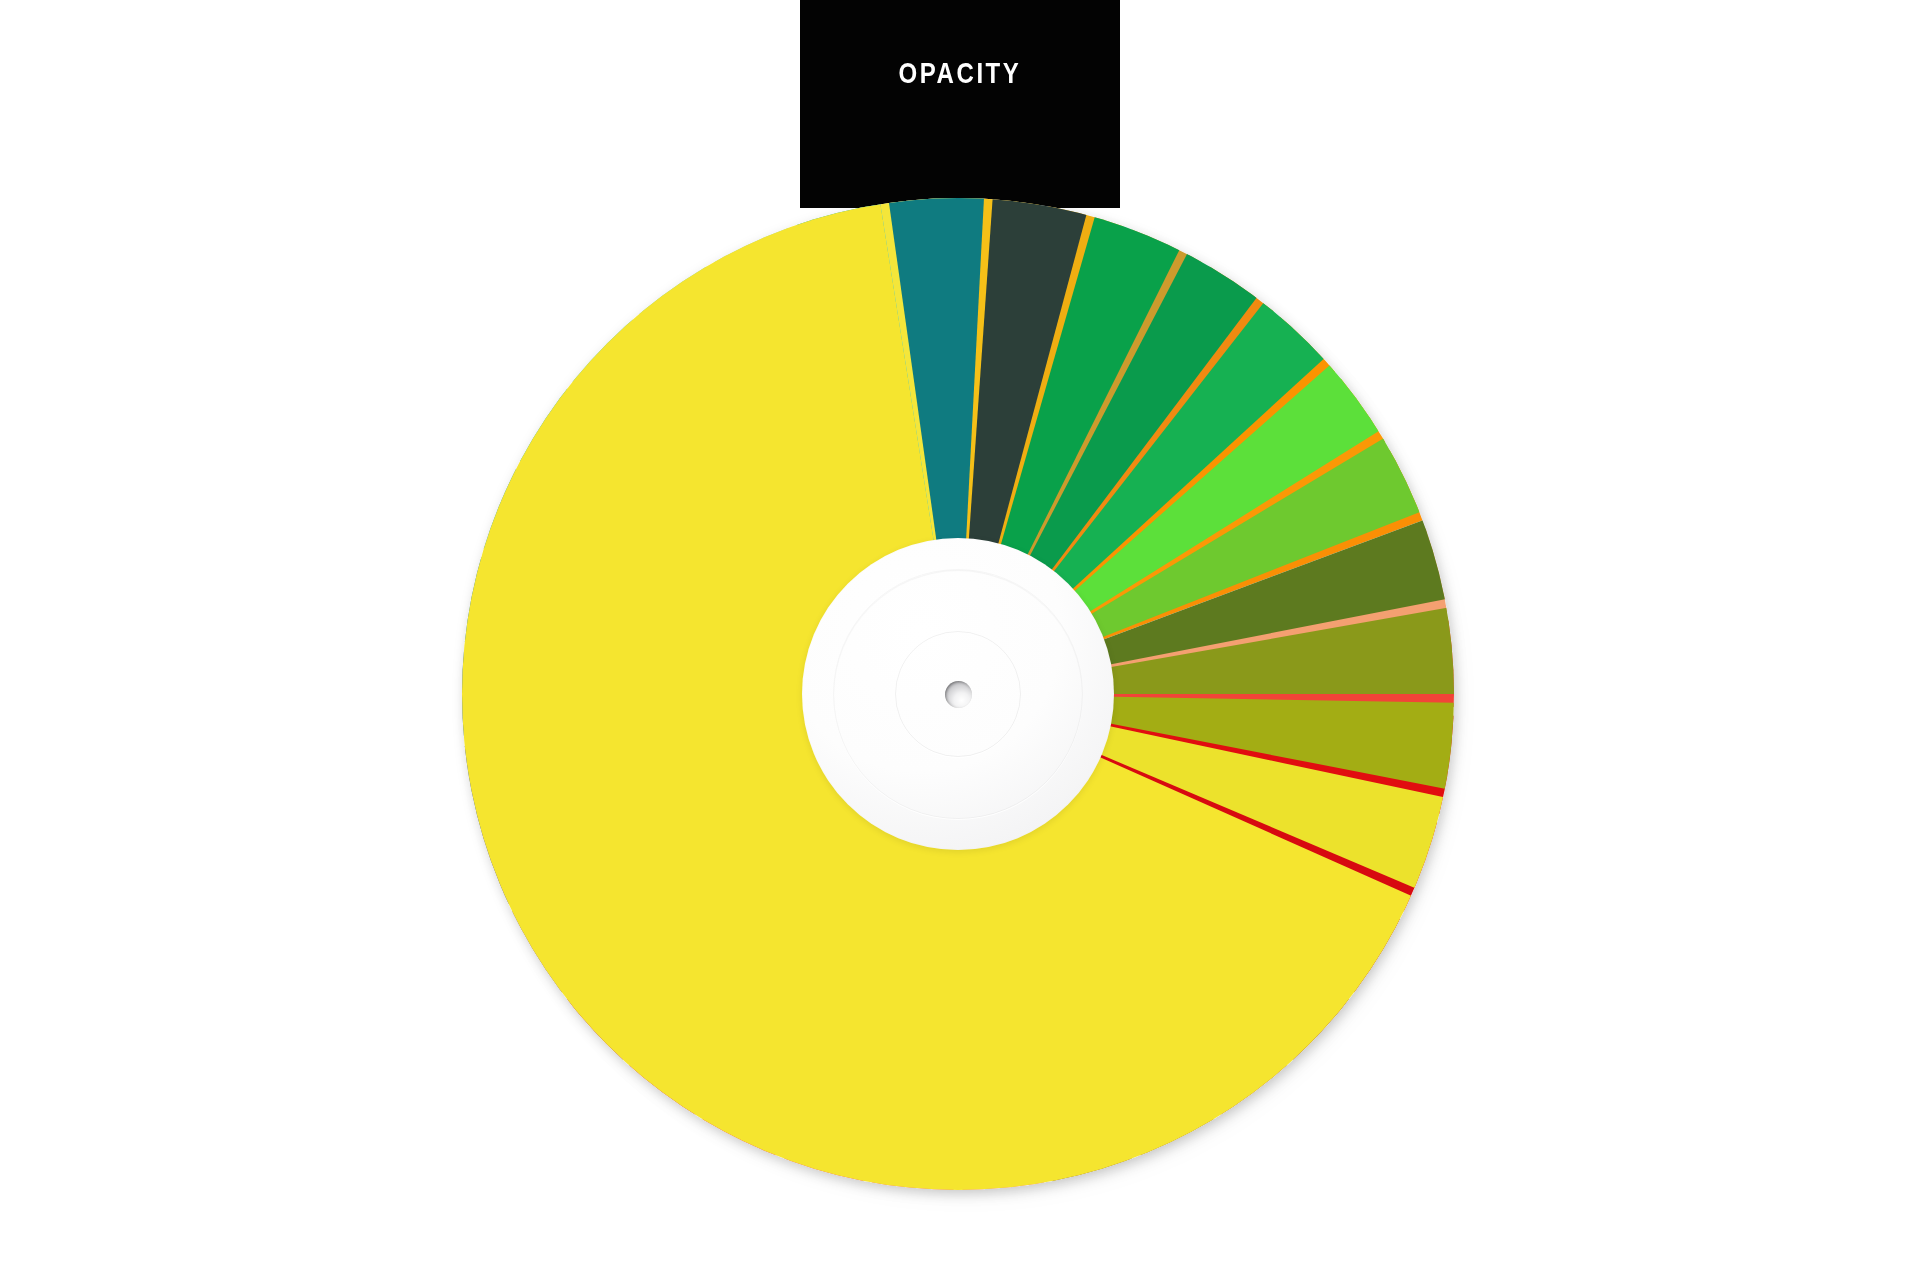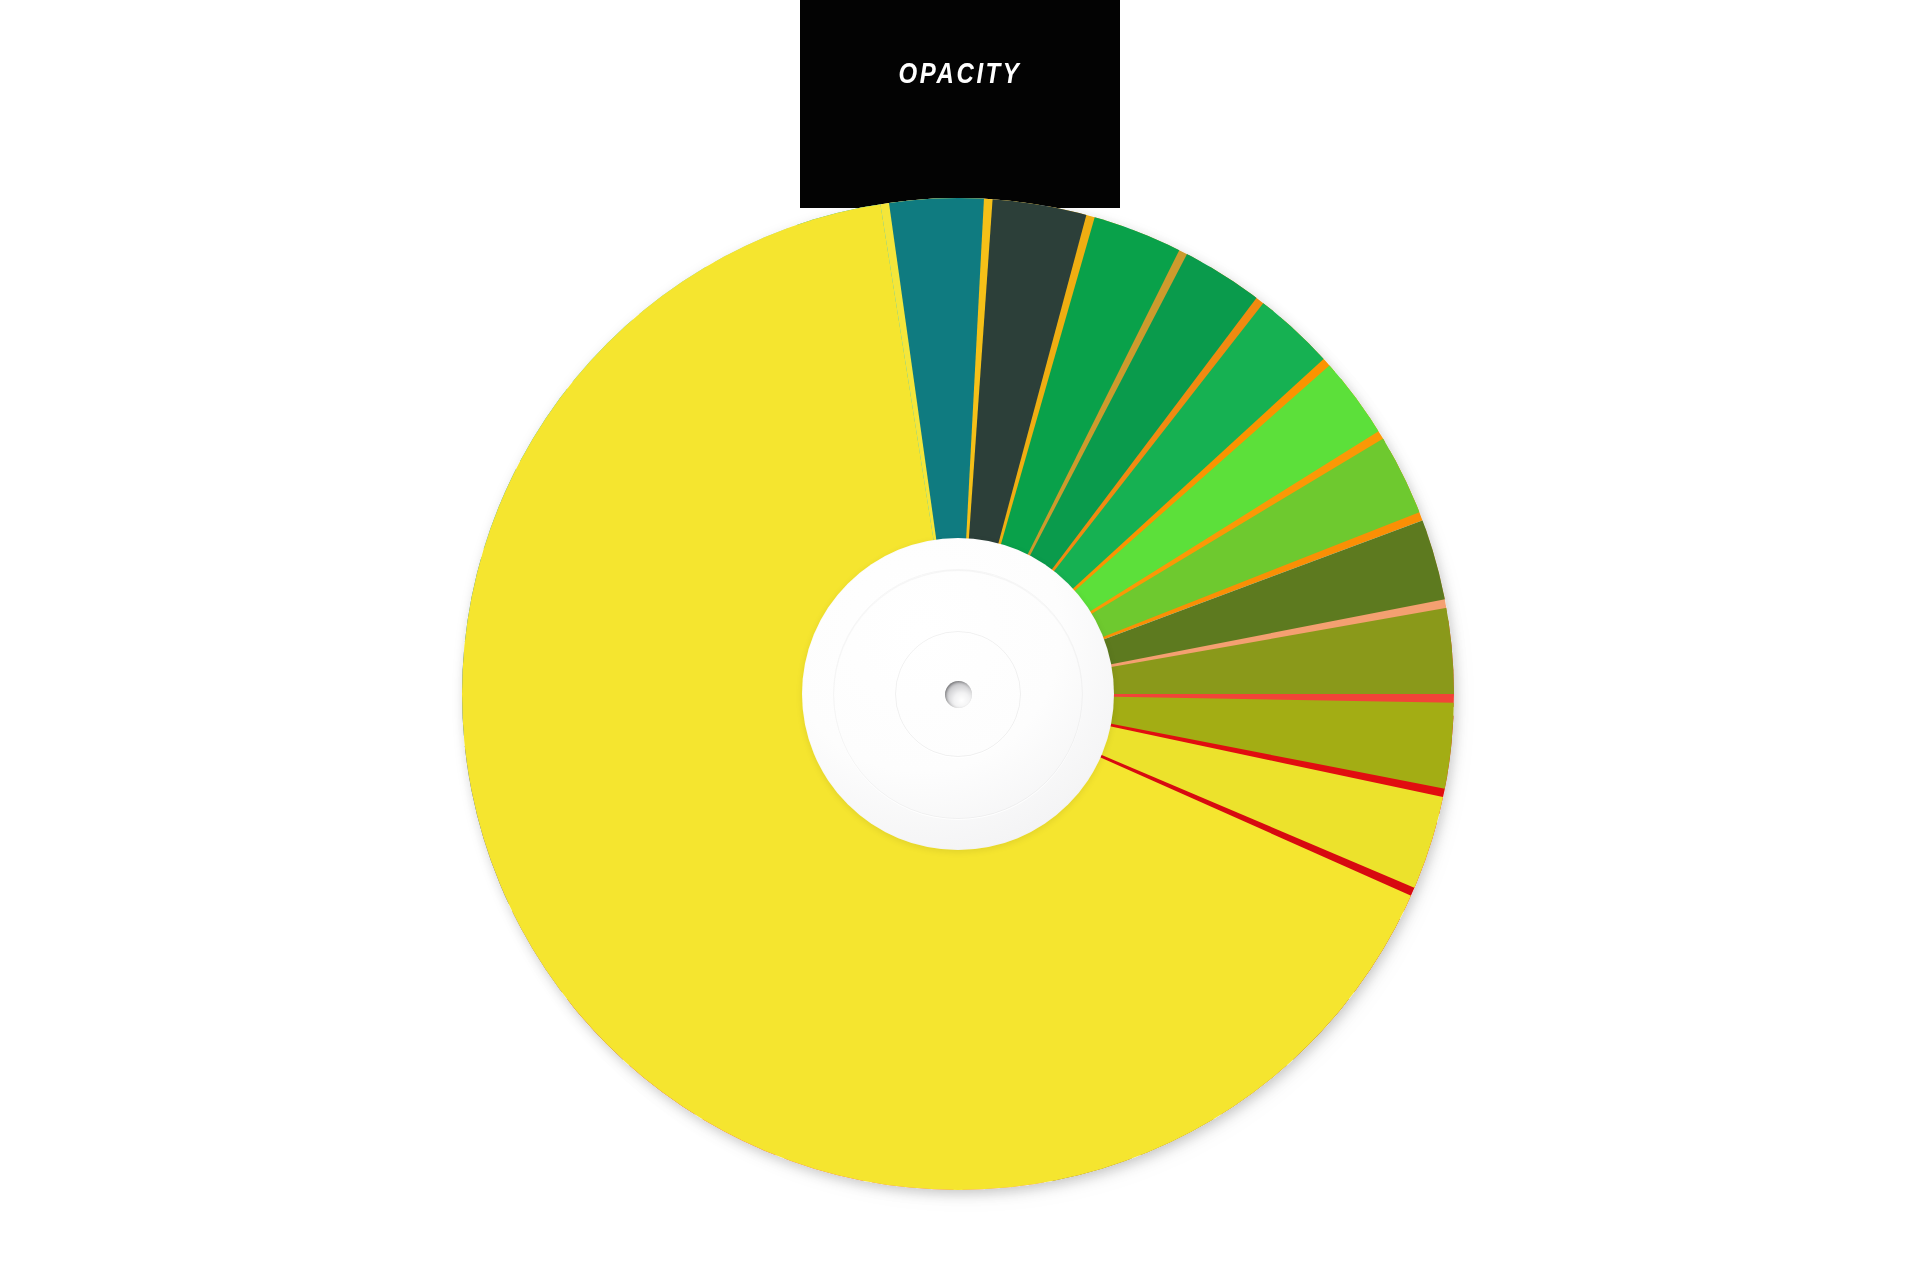--- a/index.html
+++ b/index.html
@@ -15,21 +15,20 @@
     overflow: hidden;
     font-family: "Liberation Sans", sans-serif;
     background: #ffffff;
   }
 
   
   #stage {
     position: absolute;
     inset: 0;
     background: #ffffff;
-    font-style: italic;
   }
 
   
   #banner {
     position: absolute;
     left: 800px;
     top: 0px;
     width: 320px;
     height: 208px;
     background: #030303;

